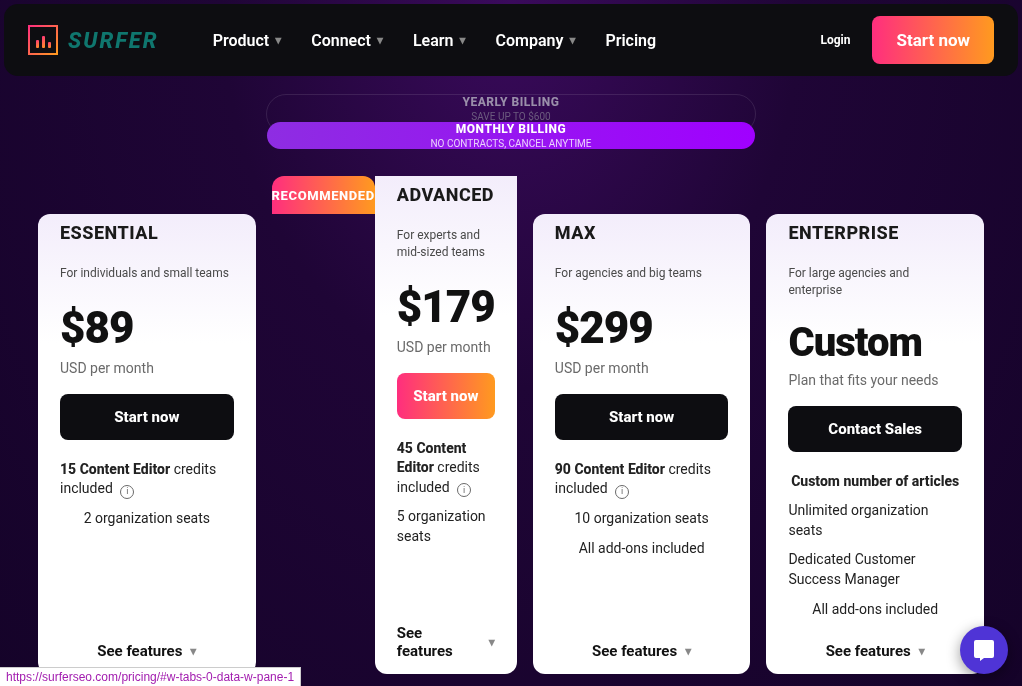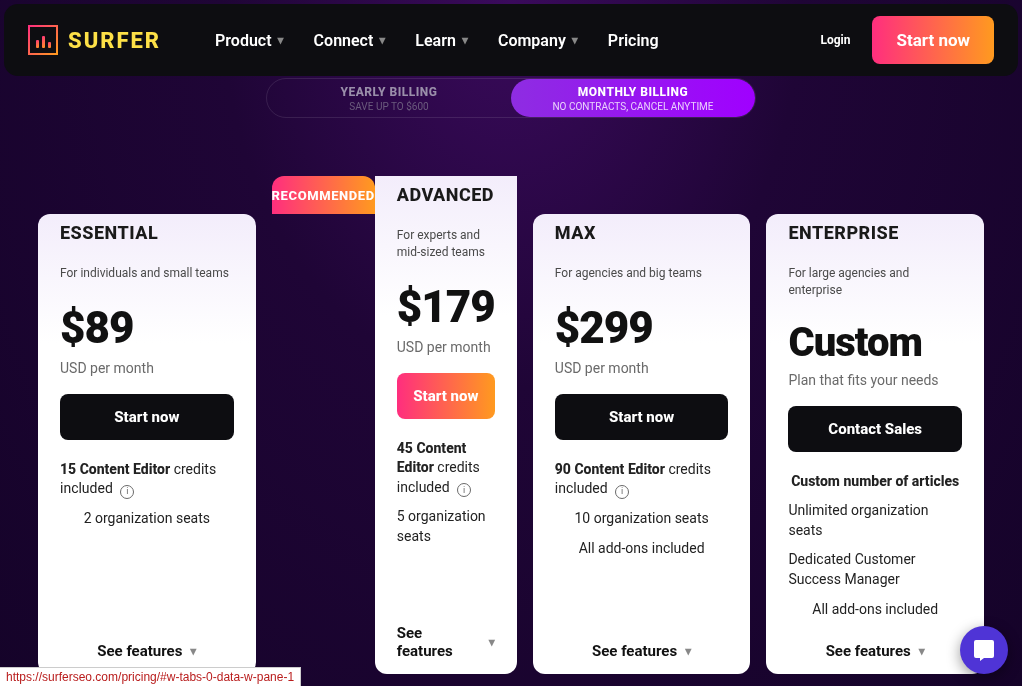--- a/index.html
+++ b/index.html
@@ -25,38 +25,39 @@
   .logo { display:flex; align-items:center; gap:10px; }
   .logo-box {
     width: 30px; height: 30px;
     border: 2.5px solid;
     border-image: linear-gradient(135deg,#ff2e7e,#ff9a1f) 1;
     border-radius: 6px;
     display:flex; align-items:flex-end; justify-content:center;
     gap:3px; padding:5px;
   }
   .logo-bar { width:3px; background:linear-gradient(135deg,#ff2e7e,#ff9a1f); border-radius:1px; }
-  .logo-text { font-weight:800; font-size:22px; letter-spacing:2px; color:#fde047; }
+  .logo-text { font-weight:800; font-size:22px; letter-spacing:2px; color:#0f766e;font-style:italic; }
   .nav-links { display:flex; gap:30px; margin-left:54px; }
   .nav-link { display:flex; align-items:center; gap:6px; font-size:16px; font-weight:600; color:#fff; cursor:pointer; }
   .chev { font-size:12px; color:#888; }
   .nav-right { margin-left:auto; display:flex; align-items:center; gap:22px; }
   .login { font-weight:700; font-size:12px; cursor:pointer; }
   .cta {
     background: linear-gradient(90deg,#ff2e7e,#ff9a1f);
     padding: 14px 24px; border-radius: 8px;
     font-weight:700; font-size:17px; cursor:pointer; color:#fff;
   }
   
   .billing-wrap {
-    position:absolute; top:78px; left:50%; transform:translateX(-50%);
+    position:absolute; top:94px; left:50%; transform:translateX(-50%);
     width:490px; height:40px;
     border:1px solid rgba(255,255,255,0.1);
     border-radius:28px;
     display:flex;
+    flex-direction:column;
   }
   .bill-opt {
     flex:1; display:flex; flex-direction:column; align-items:center; justify-content:center;
     border-radius:28px; cursor:pointer;
   }
   .bill-opt.active { background:#8e2de2; background:linear-gradient(90deg,#8e2de2,#a000ff); }
   .bill-title { font-size:12px; font-weight:800; letter-spacing:.5px; }
   .bill-sub { font-size:10px; opacity:.8; margin-top:2px; }
   .bill-opt.inactive .bill-title { color:#9a8faa; }
   .bill-opt.inactive .bill-sub { color:#7a6f8a; }
@@ -113,21 +114,21 @@
   .chat {
     position:absolute; bottom:12px; right:14px;
     width:48px; height:48px; border-radius:50%;
     background:#4f34d6; display:flex; align-items:center; justify-content:center;
     cursor:pointer; box-shadow:0 4px 14px rgba(0,0,0,.4);
   }
   .chat svg { width:24px; height:24px; fill:#fff; }
   
   .status-url {
     position:absolute; left:0; bottom:0;
-    background:#fff; color:#b91c1c; font-size:12px; padding:2px 6px;
+    background:#fff; color:#a21caf; font-size:12px; padding:2px 6px;
     border:1px solid #ccc; border-left:none; border-bottom:none;
     font-family:Arial,sans-serif;
   }
   .card-wrap.no-ribbon { margin-top:38px; }
 </style>
 </head>
 <body>
 
 <div class="nav">
   <div class="logo">

